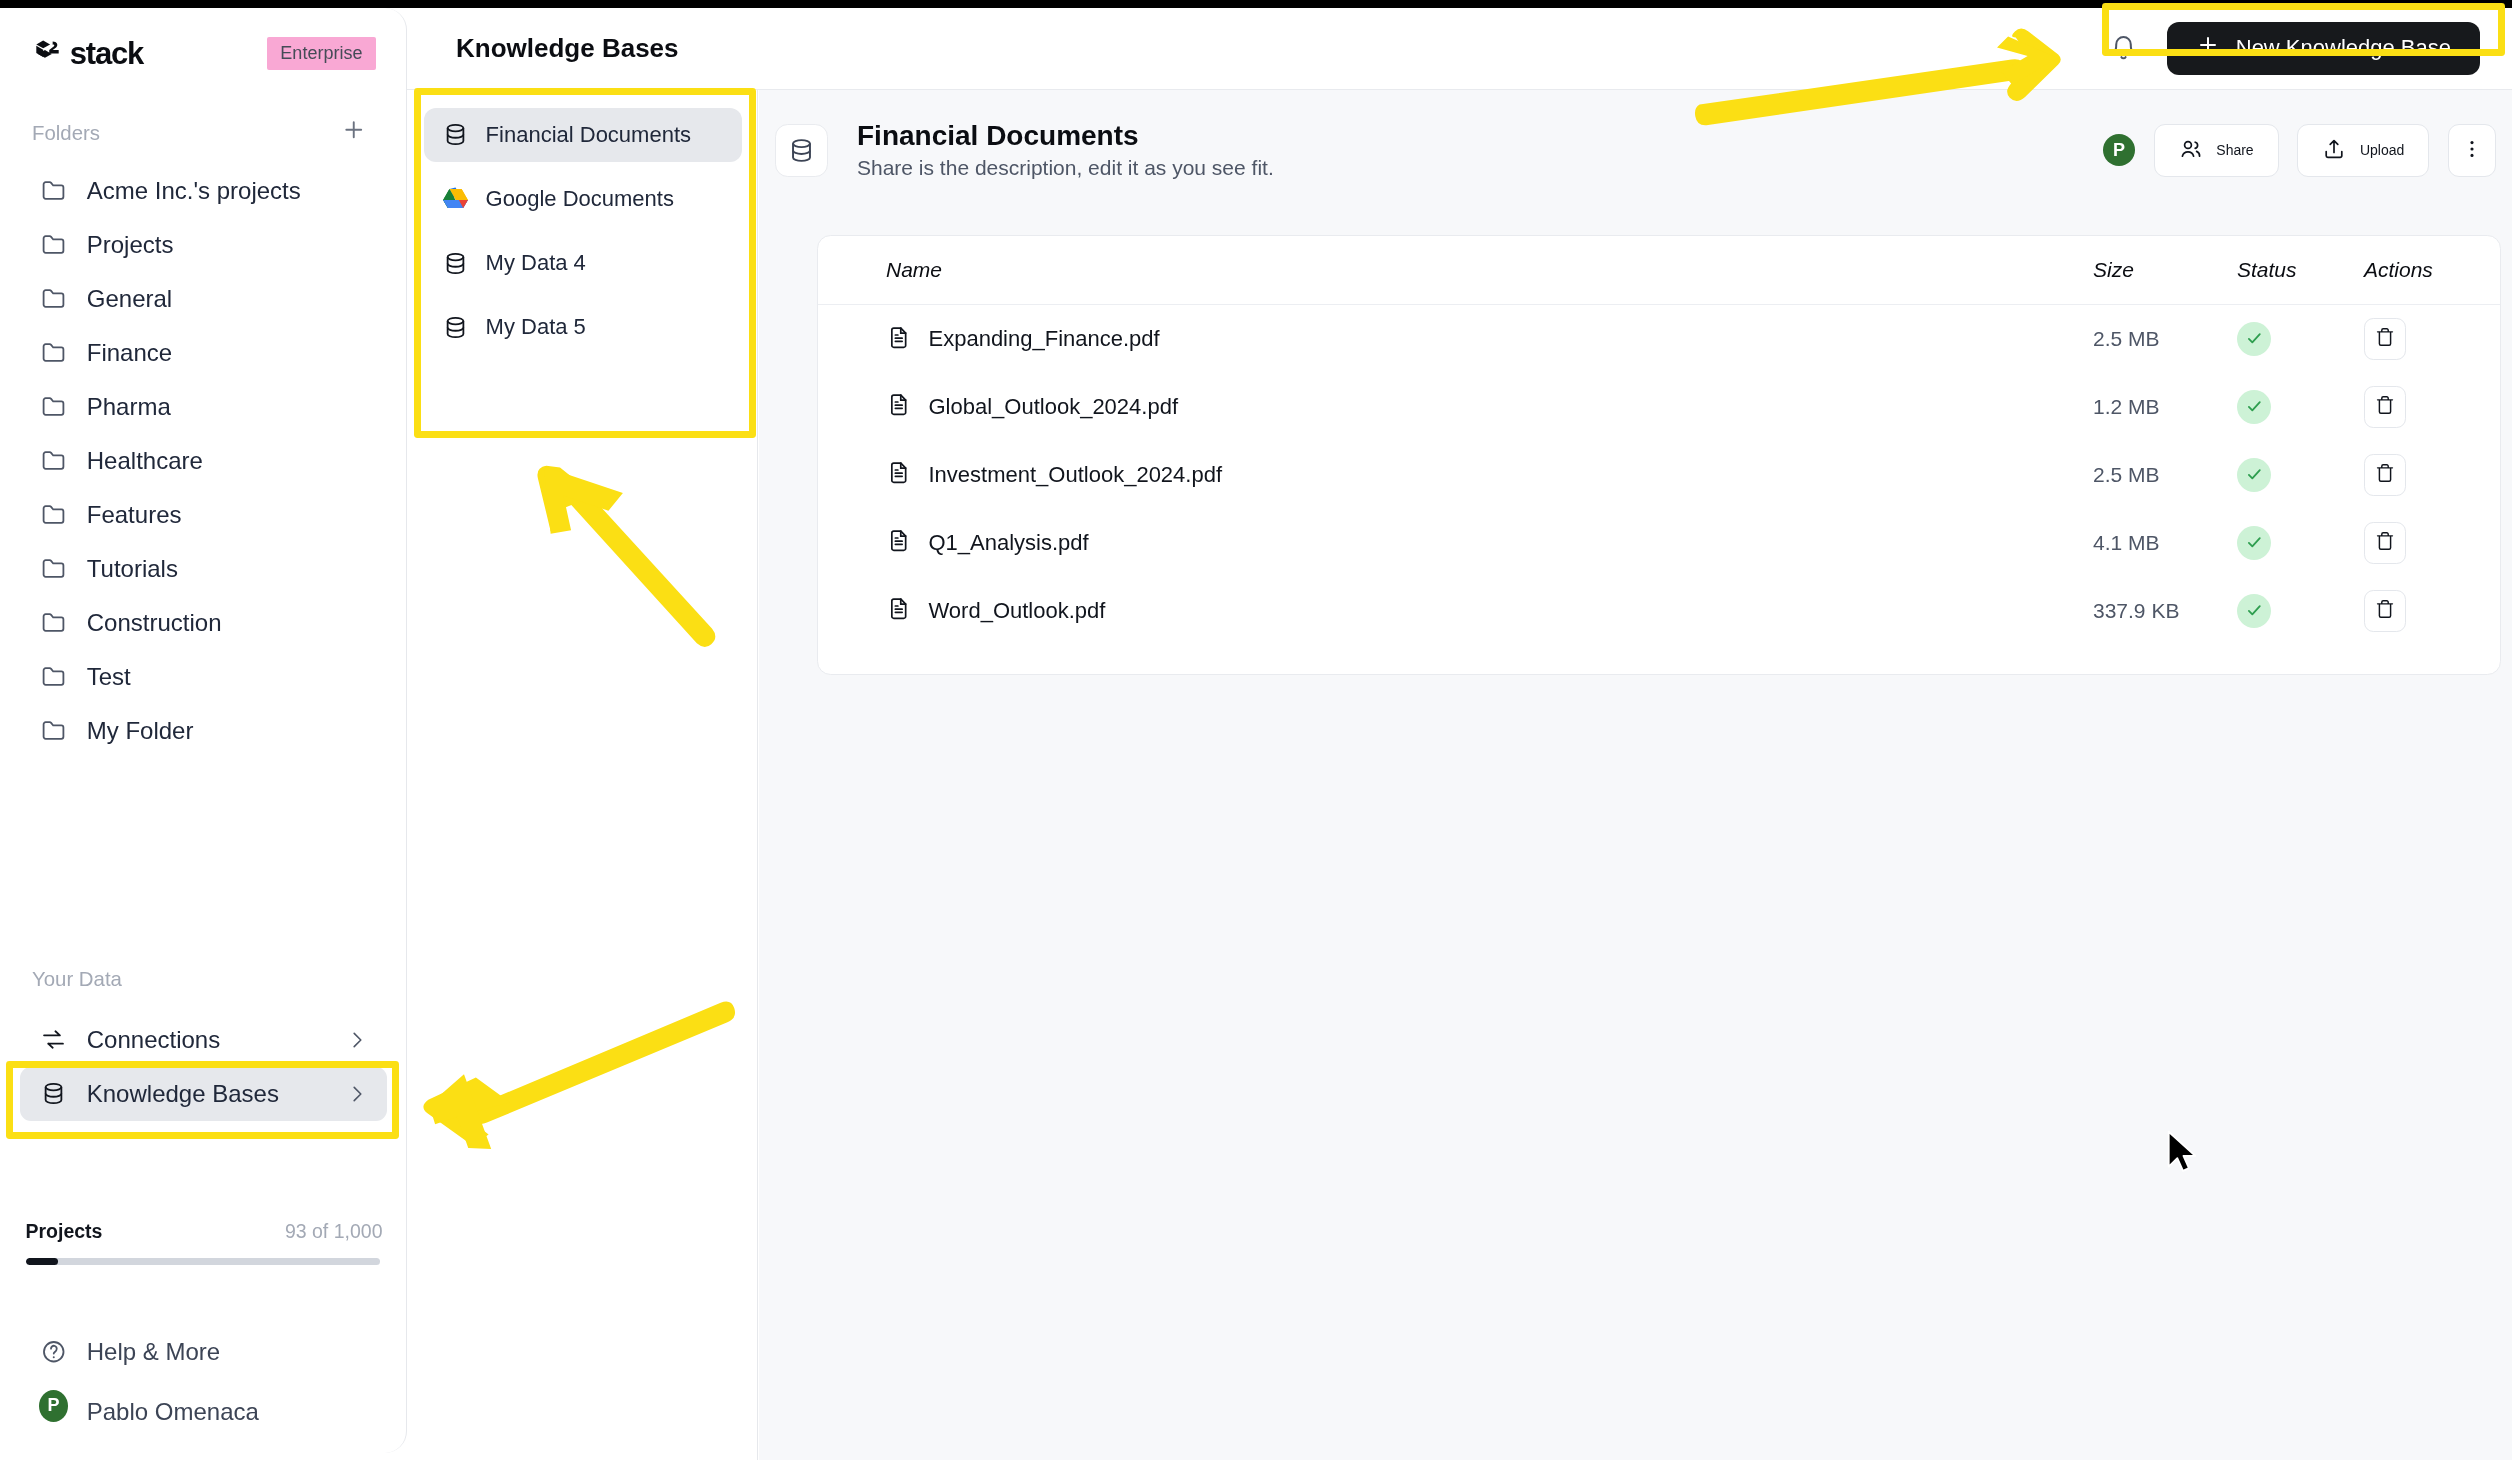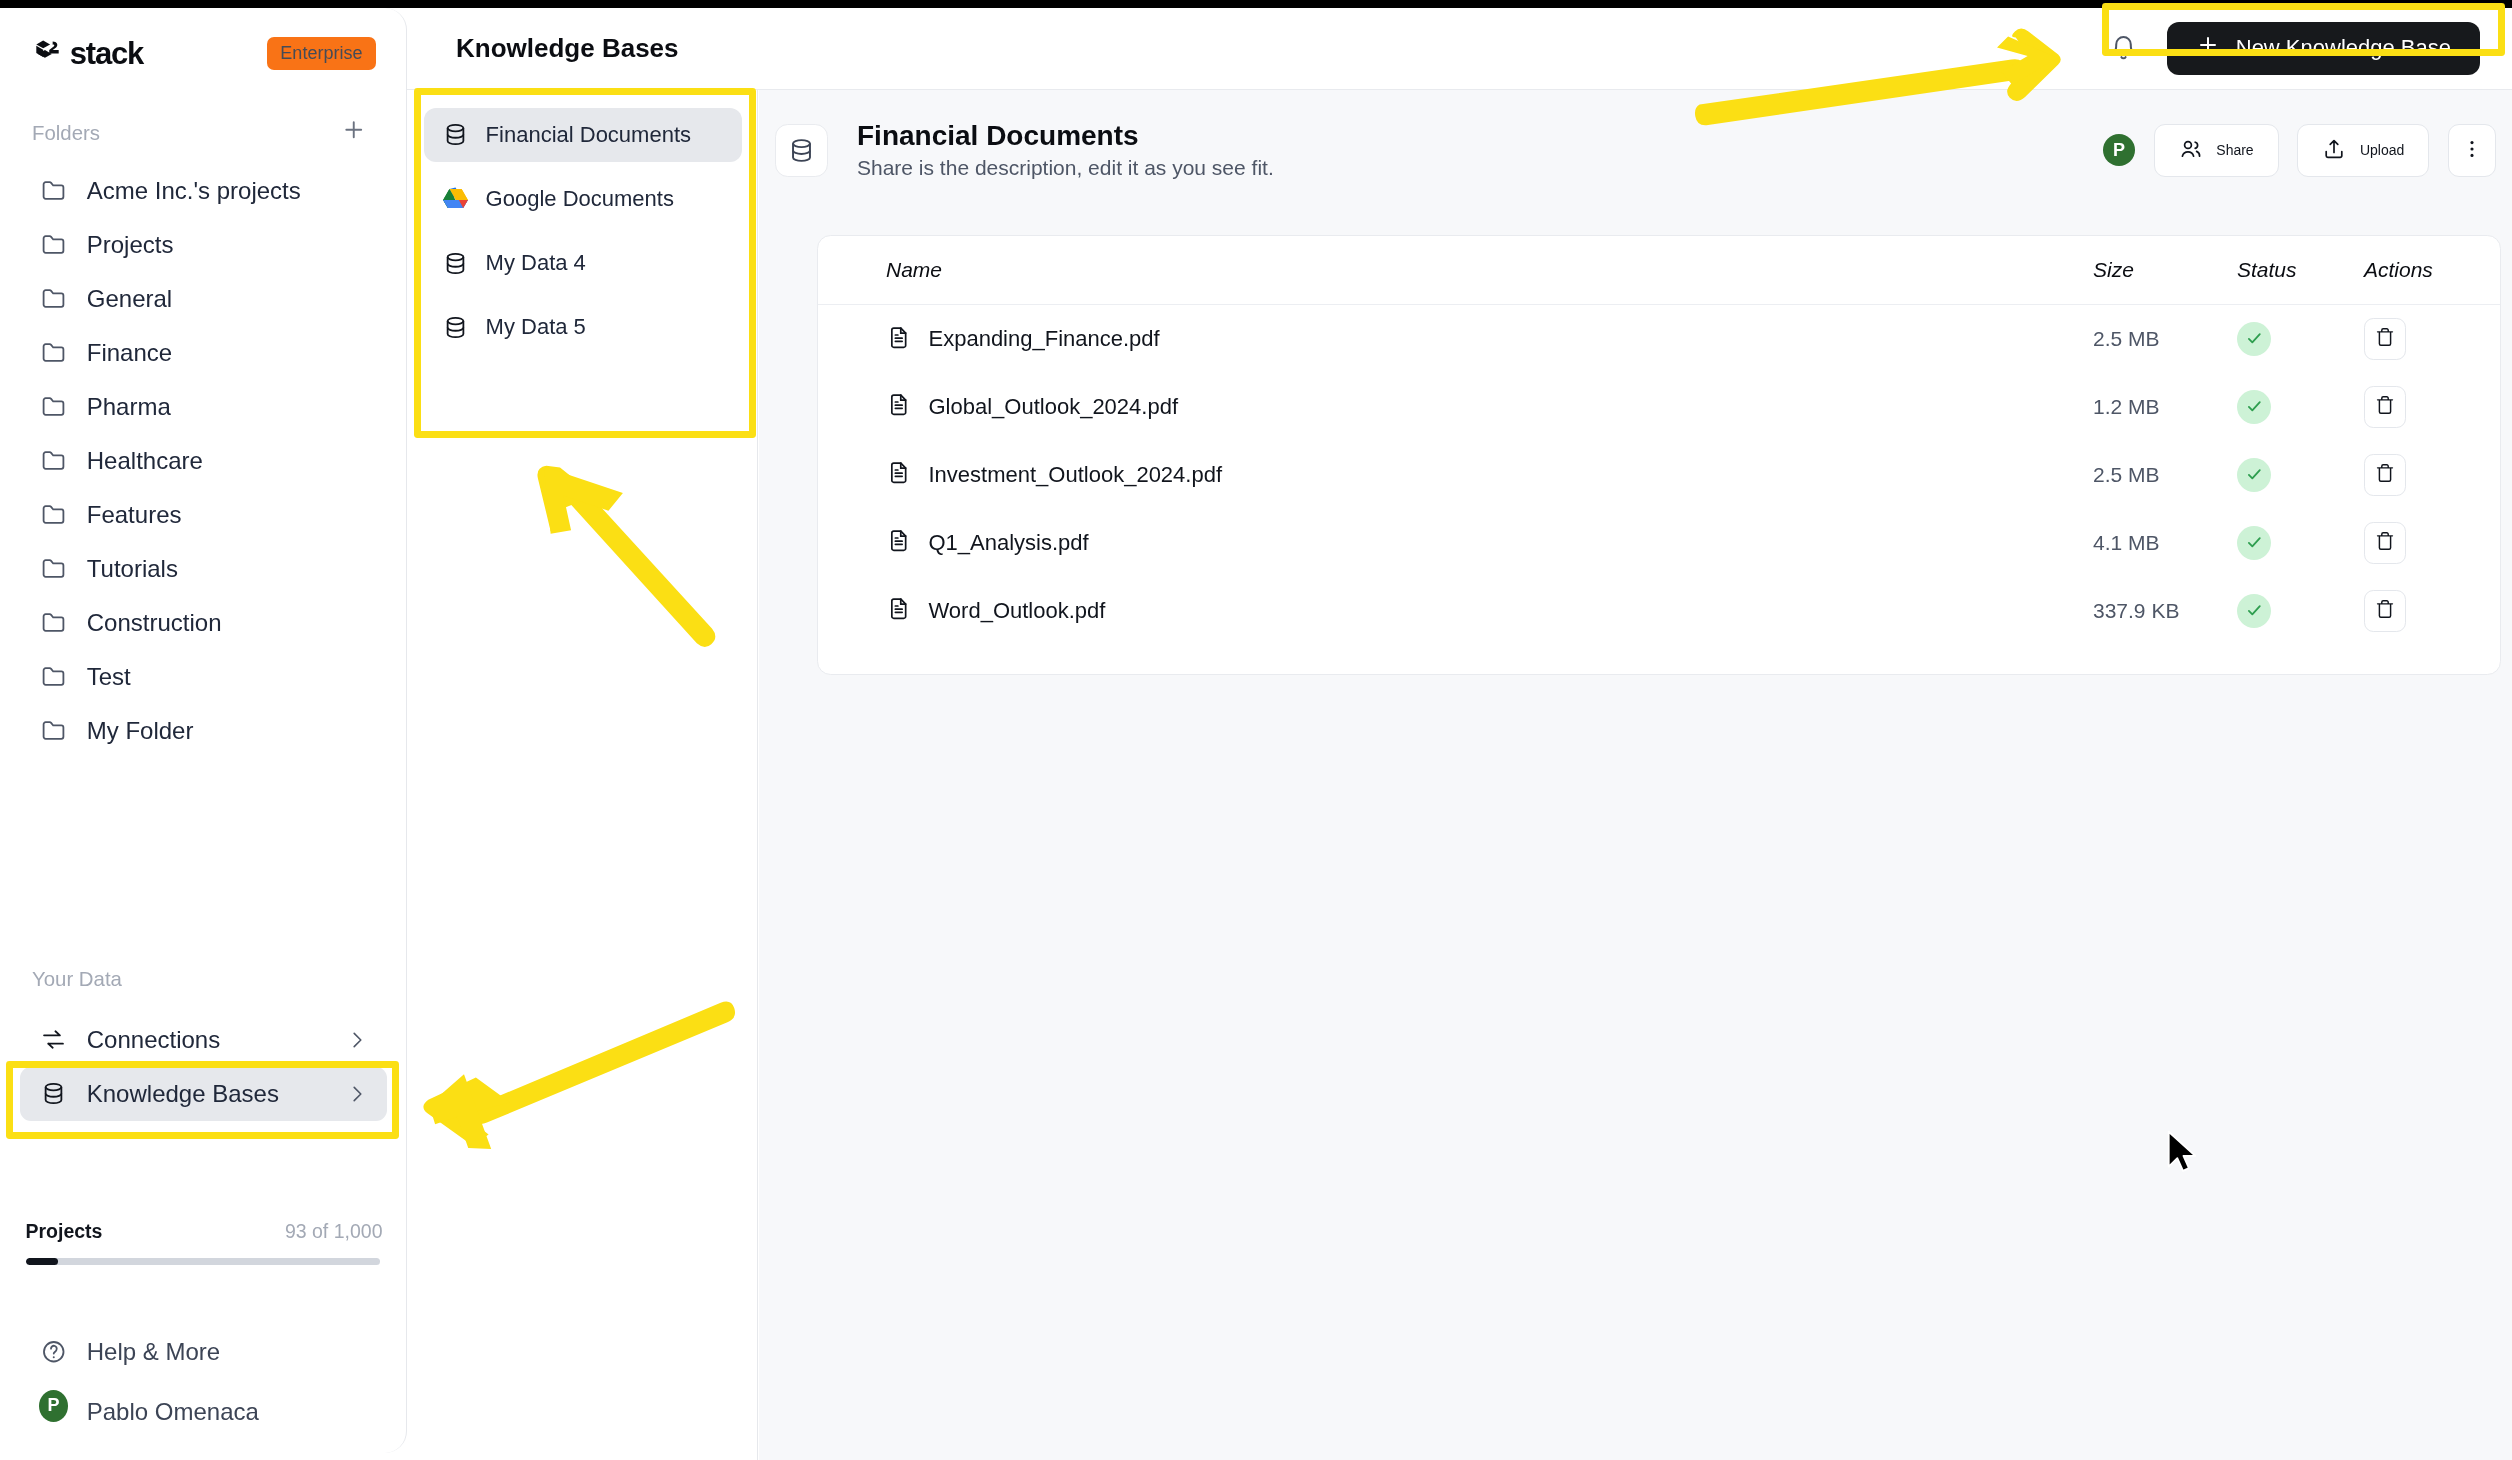--- a/index.html
+++ b/index.html
@@ -36,23 +36,23 @@
     width: 344px; height: 48px;
     display: flex; align-items: center; justify-content: space-between;
   }
   .brand { display: flex; align-items: center; gap: 6.8px; }
   .brand-logo { width: 31px; height: 31px; display: block; }
   .brand-name {
     font-size: 31px; font-weight: 700; color: #0b0d12;
     letter-spacing: -1.2px;
   }
   .enterprise-badge {
-    background: #f97316; color: #454b57;
+    background: #f9a8d4; color: #454b57;
     font-size: 18px; padding: 6px 13.6px;
-    border-radius: 7px; white-space: nowrap;
+    border-radius: 2px; white-space: nowrap;
   }
 
   .section-label {
     position: absolute; left: 32px;
     font-size: 20.4px; color: #a3a9b5;
   }
   .add-folder-btn {
     position: absolute; left: 338px;
     width: 31px; height: 31px;
     display: flex; align-items: center; justify-content: center;

